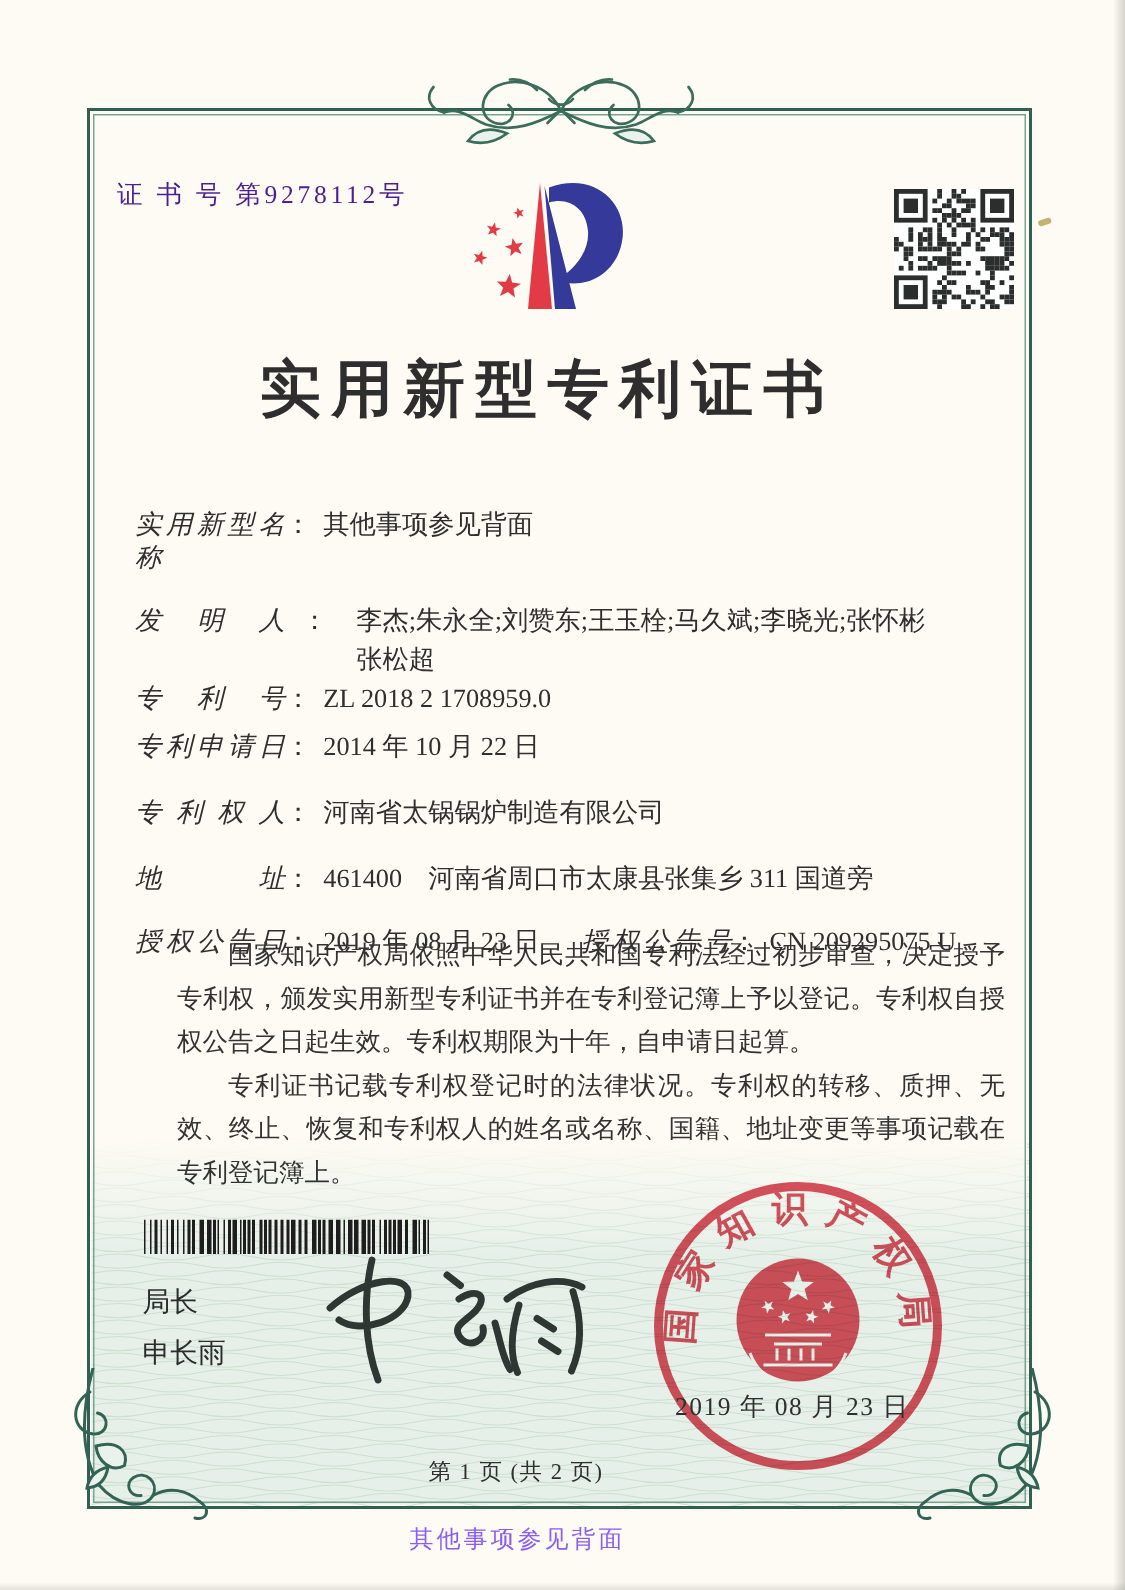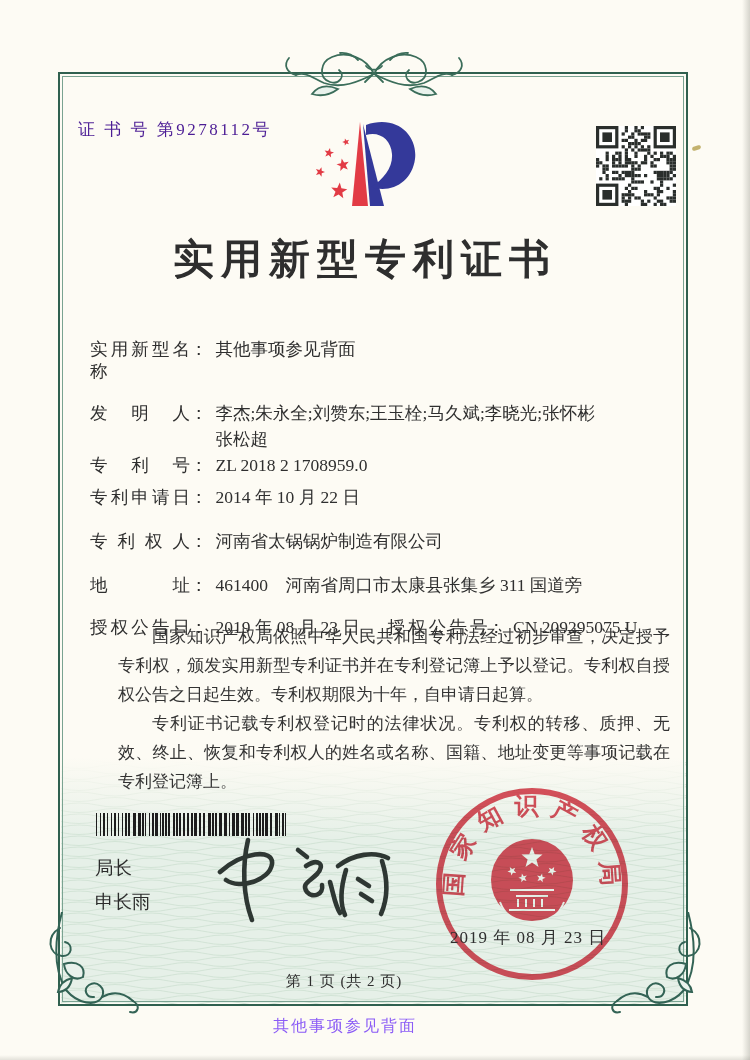--- a/index.html
+++ b/index.html
@@ -33,26 +33,26 @@
 
   .logo{position:absolute;left:314px;top:116px;z-index:4;}
   .qr{position:absolute;left:596px;top:126px;z-index:4;}
 
   .title{position:absolute;left:0;right:20px;top:232px;text-align:center;
     font-size:41px;font-weight:600;letter-spacing:7px;color:#2e2e2e;z-index:4;}
 
   .fields{position:absolute;left:90px;right:78px;top:338px;z-index:4;
     font-size:17.5px;line-height:22px;color:#2f2f2f;}
   .frow{display:flex;align-items:flex-start;}
-  .flabel{display:inline-block;width:100px;text-align:justify;text-align-last:justify;}
+  .flabel{display:inline-block;width:100px;text-align:justify;text-align-last:justify;font-style:italic;}
   .fcolon{margin-right:8px;}
   .fvalue{flex:1;}
   .fvalue .vline{display:block;}
   .mb18{margin-bottom:18px;} .mb10{margin-bottom:10px;} .mb22{margin-bottom:22px;}
-  .mb20{margin-bottom:20px;} .mb2{margin-bottom:2px;}
+  .mb20{margin-bottom:20px;} .mb2{margin-bottom:2px;gap:11px;}
   .lh26{line-height:26px;}
   .fvalue-fixed{width:172px;flex:none;}
 
   .body-text{position:absolute;left:78px;right:80px;top:622px;z-index:4;
     font-size:17px;line-height:29px;color:#333;text-align:justify;margin-left:40px;}
   .body-text p{margin:0;text-indent:2em;}
 
   .barcode{position:absolute;left:94px;top:813px;z-index:4;}
 
   .officer{position:absolute;left:95px;top:855px;z-index:4;font-size:18.5px;

